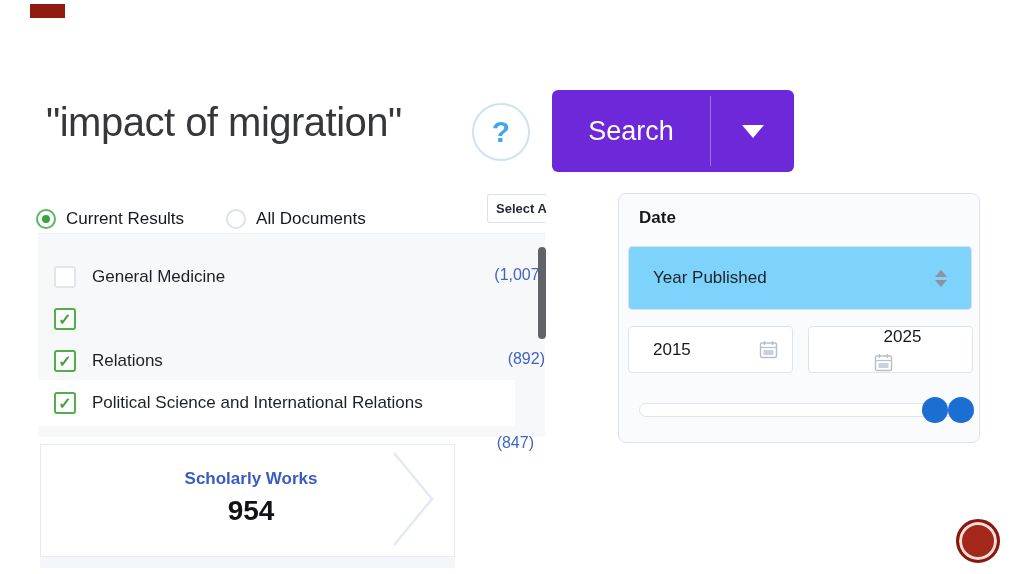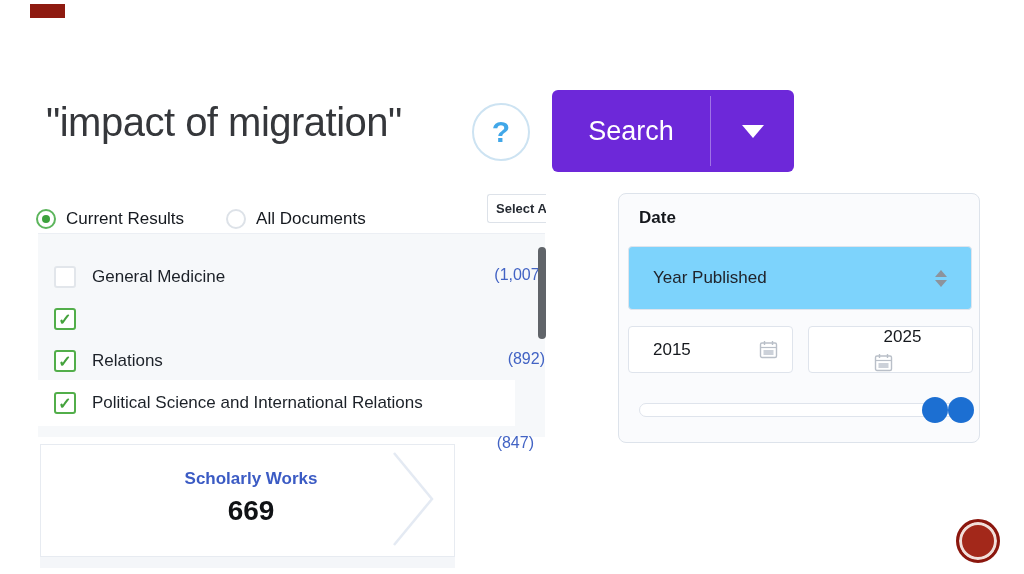--- a/index.html
+++ b/index.html
@@ -116,21 +116,21 @@
     <div class="facet-row hl" style="top:146px;">
       <div class="checkbox checked">✓</div>
       <div class="facet-label">Political Science and International Relations</div>
     </div>
   </div>
   <div class="scroll-thumb"></div>
 
   <div class="results-card">
     <div class="txt">
       <div class="results-title">Scholarly Works</div>
-      <div class="results-value">669</div>
+      <div class="results-value">954</div>
     </div>
     <svg class="chevron-svg" width="52" height="100" viewBox="0 0 52 100">
       <polyline points="6,4 44,50 6,96" fill="none" stroke="#e4eaf3" stroke-width="2.5"></polyline>
     </svg>
   </div>
   <div class="bottom-strip"></div>
 
   <div class="date-card">
     <div class="date-title">Date</div>
     <div class="yp-select">

